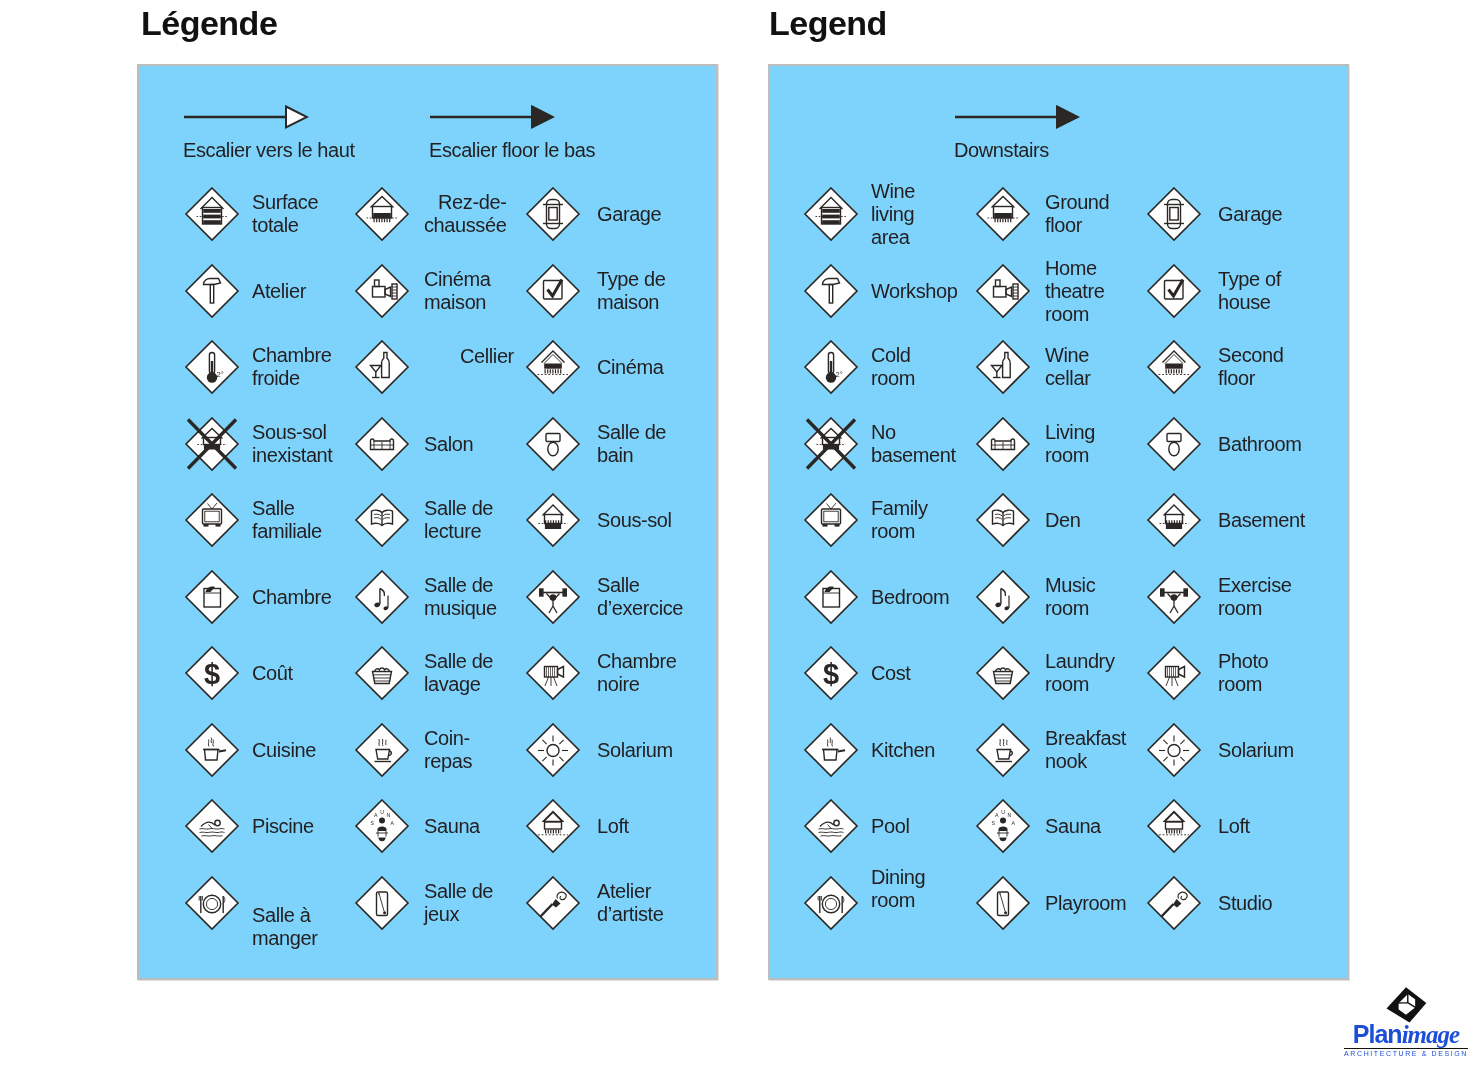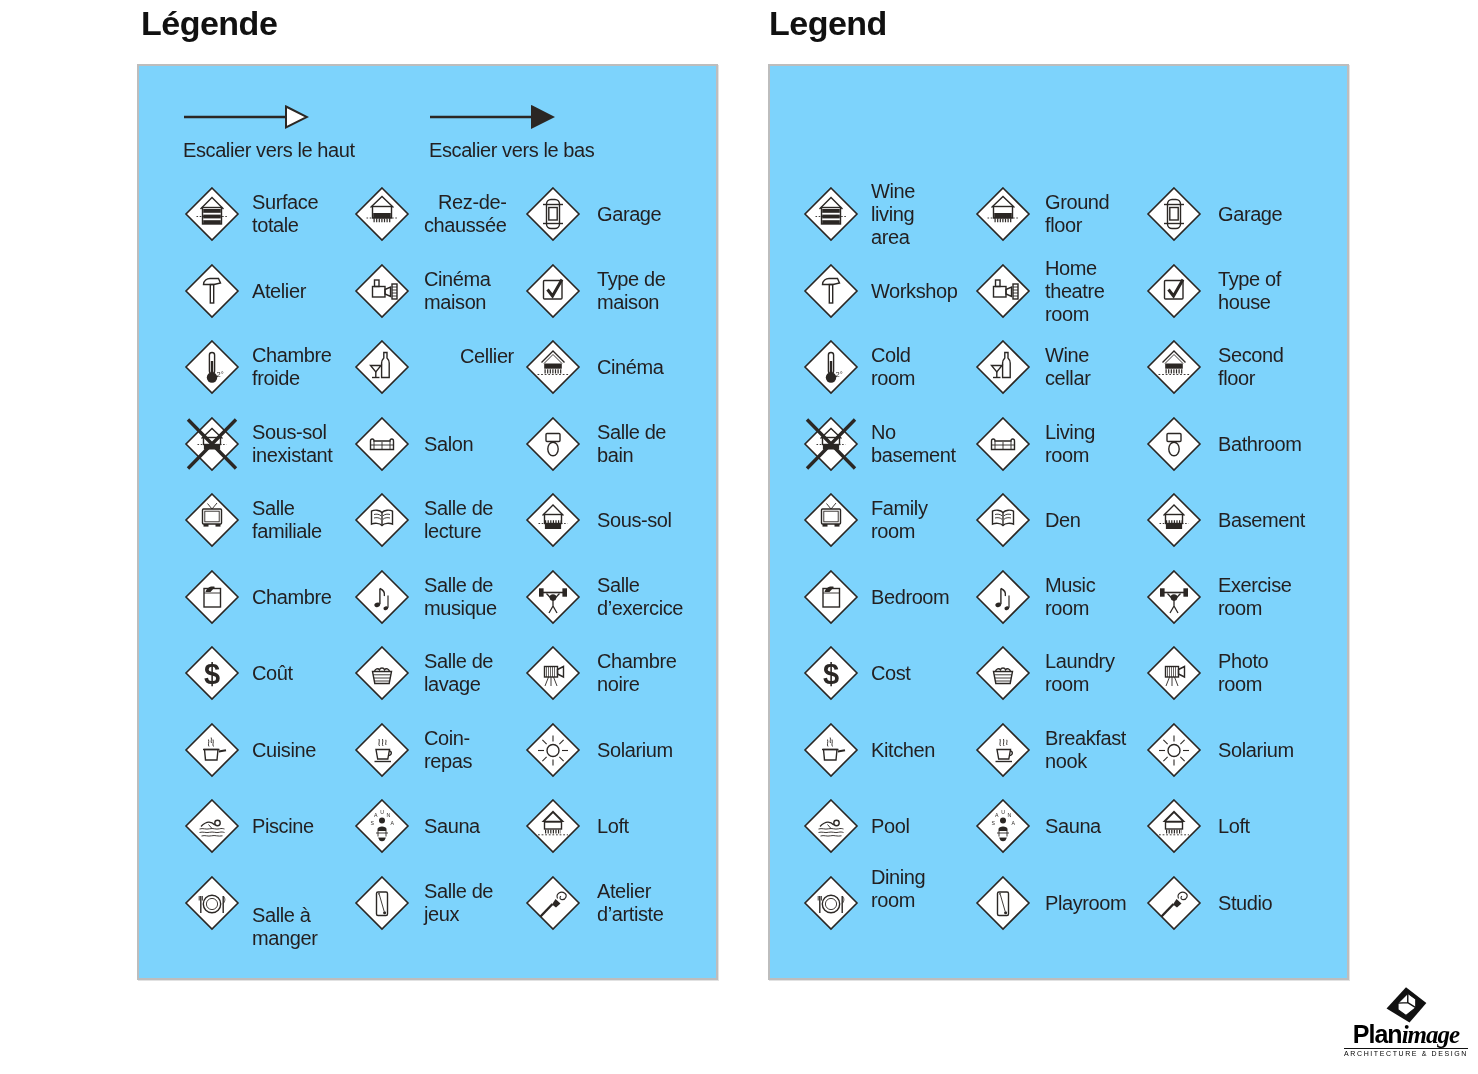--- a/index.html
+++ b/index.html
@@ -7,21 +7,21 @@
          font-family:"Liberation Sans",sans-serif;color:#231f20;}
   .panel-title{position:absolute;font-size:34px;font-weight:800;letter-spacing:-.5px;color:#111;margin:0;}
   .panel-box{position:absolute;width:577px;height:912px;border:2px solid #bdbdbd;background:#7dd3fc;
              box-shadow:1px 1px 0 #e2e2e2;}
   .arrow-group{position:absolute;top:38px;}
   .arrow-label{margin-top:9px;font-size:20px;letter-spacing:-.4px;color:#231f20;white-space:pre;}
   .legend-icon{position:absolute;width:56px;height:56px;}
   .legend-label{position:absolute;transform:translateY(-50%);font-size:20px;line-height:23px;
                 letter-spacing:-.4px;white-space:pre;color:#231f20;}
   .logo{position:absolute;left:1336px;top:984px;width:140px;display:flex;flex-direction:column;
-        align-items:center;color:#000000;}
+        align-items:center;color:#1d4ed8;}
   .logo-brand{font-size:25px;line-height:25px;margin-top:-2px;white-space:nowrap;}
   .logo-brand .b{font-weight:800;letter-spacing:-1px;}
   .logo-brand .i{font-family:"Liberation Serif",serif;font-style:italic;font-weight:700;letter-spacing:-1px;}
   .logo-tagline{font-size:7px;letter-spacing:1.6px;margin-top:1px;border-top:1px solid #111;padding-top:1px;}
 </style>
 </head>
 <body>
 
 <div id="stage">
 
@@ -34,21 +34,21 @@
     <line x1="1" y1="13" x2="103" y2="13" stroke="#2b2724" stroke-width="2.4"></line>
     <path d="M103 2.5 L124 13 L103 23.5 Z" fill="#fff" stroke="#2b2724" stroke-width="2"></path>
           </svg></span>
     <div class="arrow-label">Escalier vers le haut</div>
   </div>
       <div class="arrow-group" style="left: 290px;">
     <span class="arrow-glyph"><svg width="126" height="26" viewBox="0 0 126 26" style="display:block">
     <line x1="1" y1="13" x2="103" y2="13" stroke="#2b2724" stroke-width="2.4"></line>
     <path d="M103 2.5 L124 13 L103 23.5 Z" fill="#2b2724" stroke="#2b2724" stroke-width="2"></path>
           </svg></span>
-    <div class="arrow-label">Escalier vers le bas</div>
+    <div class="arrow-label">Escalier floor le bas</div>
   </div>
   <span class="legend-icon" style="left: 45px; top: 120px;">
         <svg viewBox="0 0 56 56" width="56" height="56" style="overflow:visible;display:block">
     <path d="M28 2 L54 28 L28 54 L2 28 Z" fill="#fff" stroke="#2b2724" stroke-width="1.6"></path>
           <path d="M16.5 23 L28 11.5 L39.5 23" fill="none" stroke="#2b2724" stroke-width="1.4"></path>
           <rect x="18.5" y="21.5" width="19" height="16.5" fill="none" stroke="#2b2724" stroke-width="1.4"></rect>
           <rect x="19.2" y="23" width="17.6" height="3.8" fill="#2b2724"></rect>
           <rect x="19.2" y="28.6" width="17.6" height="3.8" fill="#2b2724"></rect>
           <rect x="19.2" y="34.2" width="17.6" height="3.8" fill="#2b2724"></rect>
           <line x1="12.5" y1="30.5" x2="43.5" y2="30.5" stroke="#2b2724" stroke-width="0.9" stroke-dasharray="1.6 1.6"></line>
@@ -399,20 +399,27 @@
     <path d="M28 2 L54 28 L28 54 L2 28 Z" fill="#fff" stroke="#2b2724" stroke-width="1.6"></path>
           <path d="M15.5 41.5 L27.5 29" stroke="#2b2724" stroke-width="2.4"></path>
           <path d="M27 29.5 L30.5 24 L35.5 28.5 L31 32.5 Z" fill="#2b2724"></path>
           <path d="M32.5 23.5 C30.5 18.5 36 15.5 39.8 18.2 C42.5 20.2 41 25 36.8 24.6 C34.6 24.4 34.4 22 36 21.2" fill="none" stroke="#2b2724" stroke-width="1.1"></path>
         </svg>
       </span>
   <div class="legend-label" style="left: 458px; top: 836.95px;">Atelier
 d’artiste</div>
 </div>
   <div class="panel-box" style="left:768px;top:64px;">
+      <div class="arrow-group" style="left: 184px;">
+    <span class="arrow-glyph"><svg width="126" height="26" viewBox="0 0 126 26" style="display:block">
+    <line x1="1" y1="13" x2="103" y2="13" stroke="#2b2724" stroke-width="2.4"></line>
+    <path d="M103 2.5 L124 13 L103 23.5 Z" fill="#2b2724" stroke="#2b2724" stroke-width="2"></path>
+          </svg></span>
+    <div class="arrow-label">Downstairs</div>
+  </div>
   <span class="legend-icon" style="left: 33px; top: 120px;">
         <svg viewBox="0 0 56 56" width="56" height="56" style="overflow:visible;display:block">
     <path d="M28 2 L54 28 L28 54 L2 28 Z" fill="#fff" stroke="#2b2724" stroke-width="1.6"></path>
           <path d="M16.5 23 L28 11.5 L39.5 23" fill="none" stroke="#2b2724" stroke-width="1.4"></path>
           <rect x="18.5" y="21.5" width="19" height="16.5" fill="none" stroke="#2b2724" stroke-width="1.4"></rect>
           <rect x="19.2" y="23" width="17.6" height="3.8" fill="#2b2724"></rect>
           <rect x="19.2" y="28.6" width="17.6" height="3.8" fill="#2b2724"></rect>
           <rect x="19.2" y="34.2" width="17.6" height="3.8" fill="#2b2724"></rect>
           <line x1="12.5" y1="30.5" x2="43.5" y2="30.5" stroke="#2b2724" stroke-width="0.9" stroke-dasharray="1.6 1.6"></line>
         </svg>

